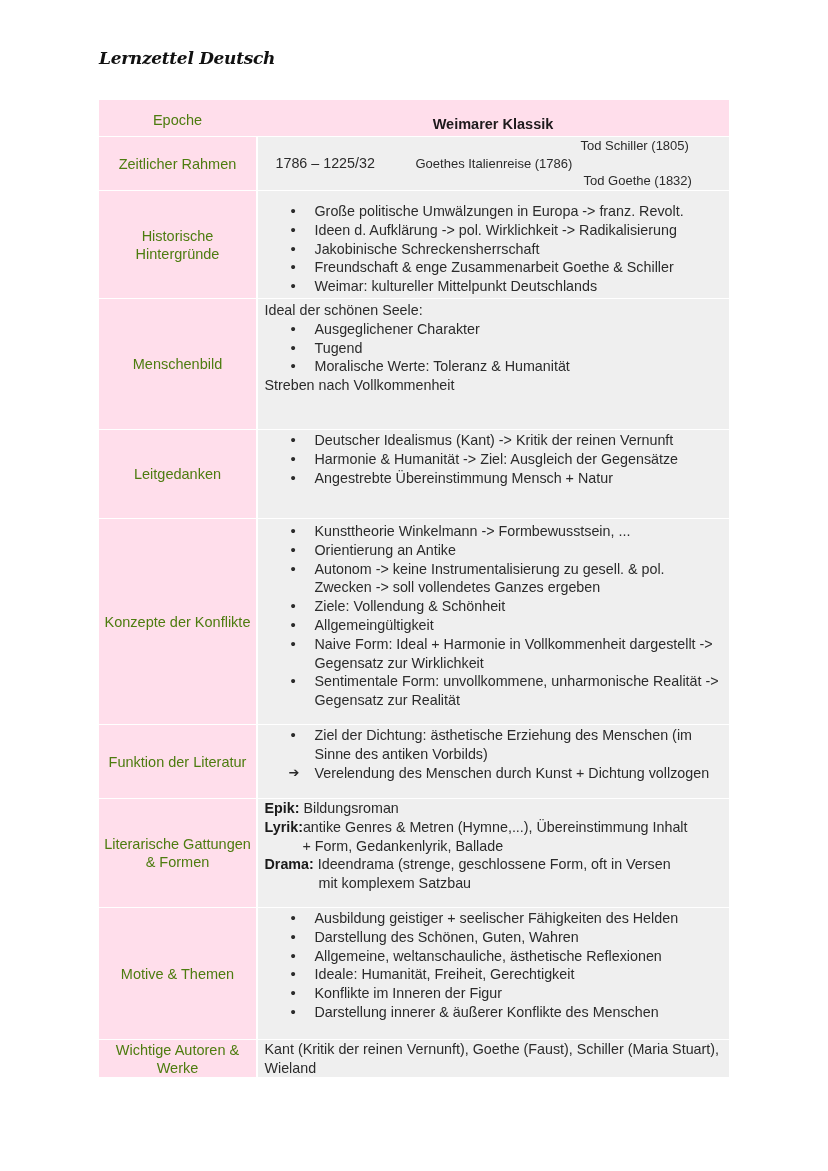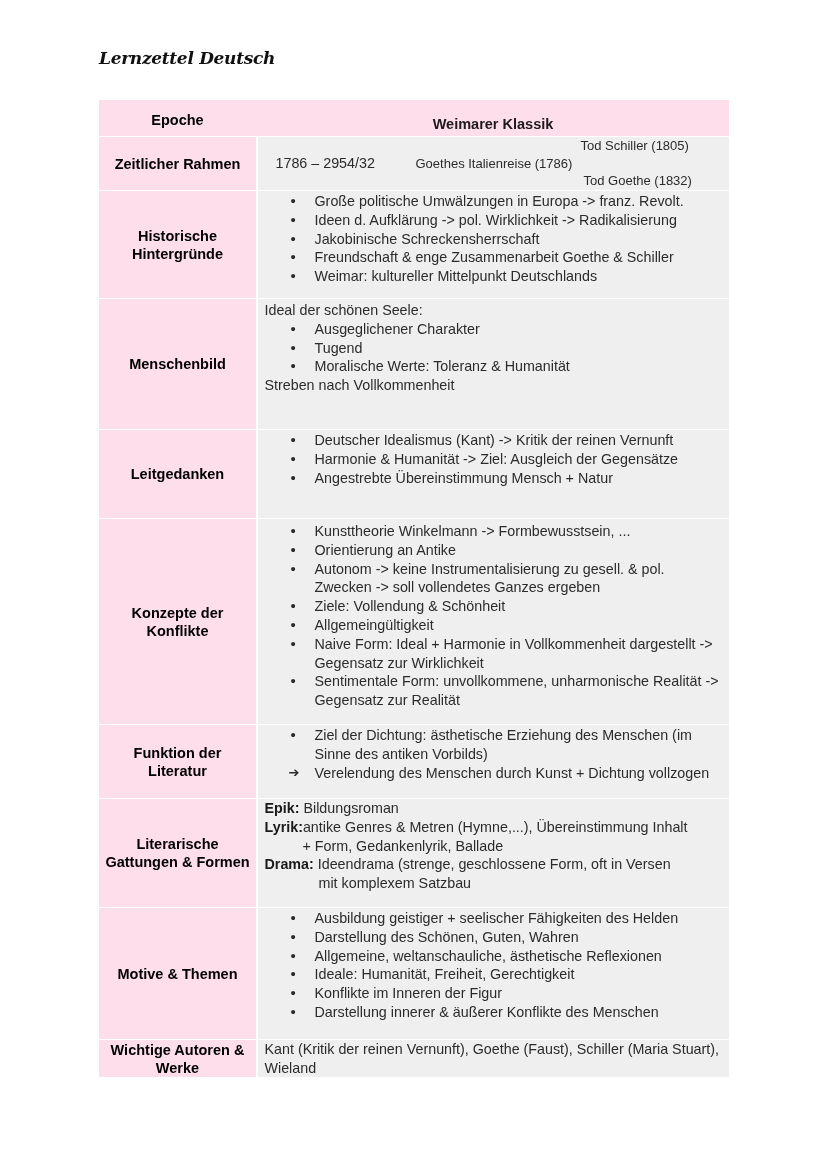--- a/index.html
+++ b/index.html
@@ -3,22 +3,22 @@
 <meta charset="utf-8">
 <style>
   html, body { margin: 0; padding: 0; background: #ffffff; }
   body { width: 828px; height: 1171px; position: relative; overflow: hidden;
          font-family: "Liberation Sans", "DejaVu Sans", sans-serif; color: #2a2a2a; }
   .title { position: absolute; left: 99px; top: 48px; font-family: "DejaVu Serif", serif;
            font-style: italic; font-weight: bold; font-size: 17px; color: #111; letter-spacing: -0.3px; }
   .table { position: absolute; left: 99px; top: 100px; width: 630px; }
   .row { display: flex; border-bottom: 1.5px solid #ffffff; box-sizing: border-box; }
   .label { width: 157px; flex: none; background: #ffdeeb; display: flex; align-items: center;
-           justify-content: center; text-align: center; font-size: 14.5px; color: #000000;
-           line-height: 18px; box-sizing: border-box; padding: 10px 4px; font-weight: bold; }
+           justify-content: center; text-align: center; font-size: 14.5px; color: #4d7c0f;
+           line-height: 18px; box-sizing: border-box; padding: 10px 4px; }
   .content { flex: 1; background: #efefef; box-sizing: border-box; margin-left: 1.5px;
              font-size: 14.3px; line-height: 18.8px; color: #2b2b2b; padding: 2px 6px 2px 7px;
              display: flex; flex-direction: column; justify-content: center; }
   .row.header .label, .row.header .content { background: #ffdeeb; }
   .row.header .content { margin-left: 0; align-items: center; font-weight: bold; font-size: 14.5px; color: #1e1a1c; padding-top: 14px; }
   .row.header .label { padding-top: 14px; }
   ul { list-style: none; margin: 0; padding: 0; }
   li { position: relative; padding-left: 50px; }
   li.b::before { content: "\2022"; position: absolute; left: 26px; top: 0; font-size: 15px; }
   li.a::before { content: "\2794"; position: absolute; left: 24px; top: 0; font-size: 13px; }
@@ -37,31 +37,31 @@
 
   <div class="row header" style="height:37px;">
     <div class="label">Epoche</div>
     <div class="content">Weimarer Klassik</div>
   </div>
 
   <div class="row" style="height:54px;">
     <div class="label">Zeitlicher Rahmen</div>
     <div class="content" style="padding:0;">
       <div class="zr">
-        <span style="left:18px; top:17px;">1786 – 2954/32</span>
+        <span style="left:18px; top:17px;">1786 – 1225/32</span>
         <span class="small" style="left:158px; top:18px;">Goethes Italienreise (1786)</span>
         <span class="small" style="left:323px; top:0px;">Tod Schiller (1805)</span>
         <span class="small" style="left:326px; top:35px;">Tod Goethe (1832)</span>
       </div>
     </div>
   </div>
 
   <div class="row" style="height:108px;">
     <div class="label">Historische Hintergründe</div>
-    <div class="content" style="justify-content:flex-start; padding-top:1px;">
+    <div class="content" style="justify-content:flex-end; padding-top:1px;">
       <ul>
         <li class="b">Große politische Umwälzungen in Europa -&gt; franz. Revolt.</li>
         <li class="b">Ideen d. Aufklärung -&gt; pol. Wirklichkeit -&gt; Radikalisierung</li>
         <li class="b">Jakobinische Schreckensherrschaft</li>
         <li class="b">Freundschaft &amp; enge Zusammenarbeit Goethe &amp; Schiller</li>
         <li class="b">Weimar: kultureller Mittelpunkt Deutschlands</li>
       </ul>
     </div>
   </div>
 

